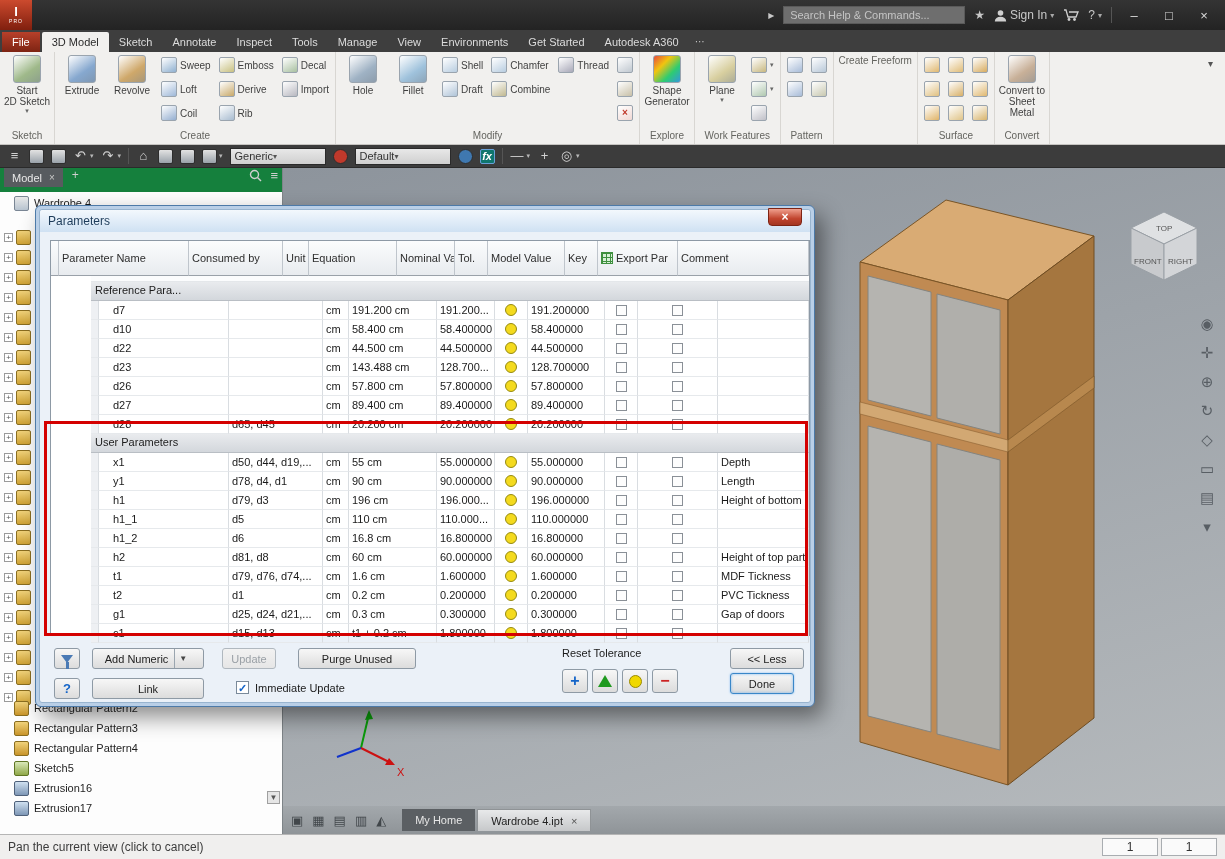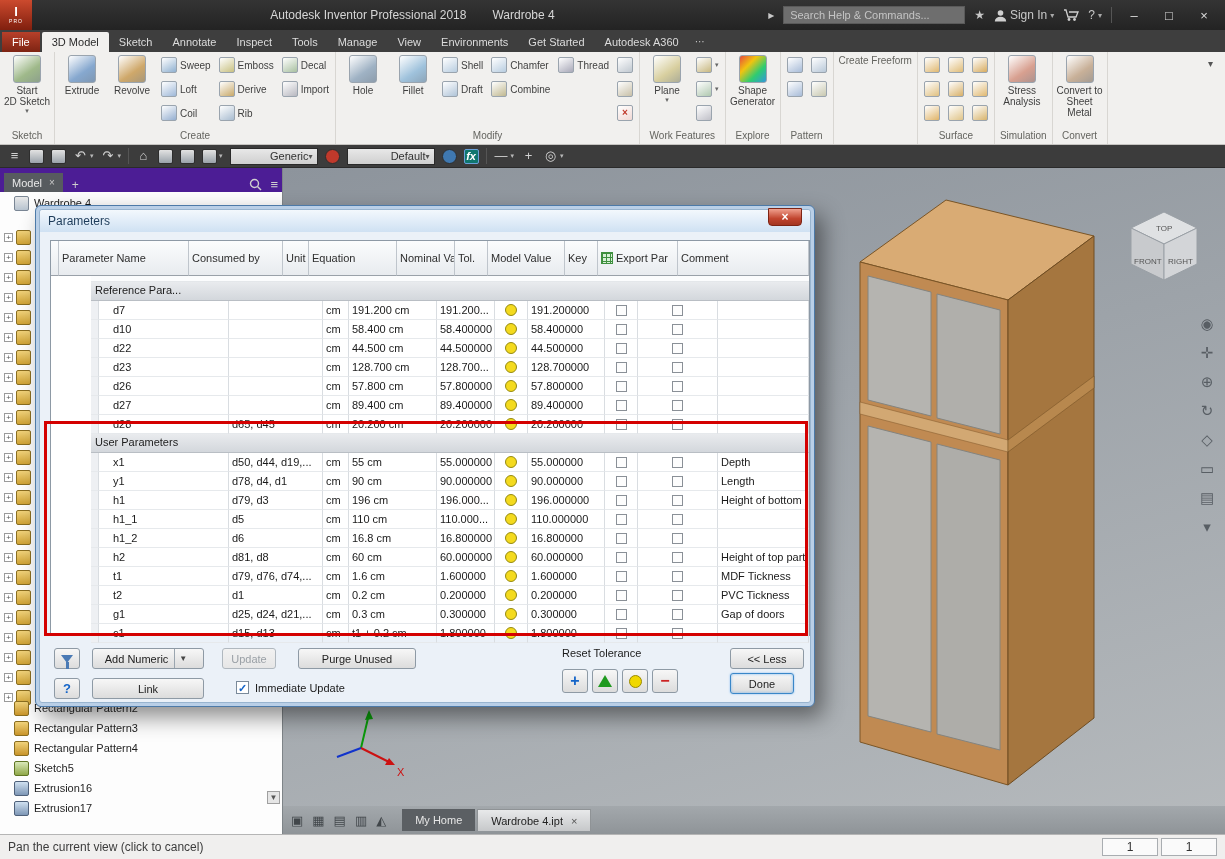--- a/index.html
+++ b/index.html
@@ -47,26 +47,26 @@
   .roverflow { margin-left:auto; padding:6px 12px; color:#555; font-size:10px; }
 
   
   .qat { position:absolute; top:145px; left:0; right:0; height:23px; background:#3c3c3c; display:flex; align-items:center; gap:7px; padding:0 7px; border-bottom:1px solid #2a2a2a; }
   .qbtn { display:flex; align-items:center; gap:2px; }
   .qicon { width:15px; height:15px; border-radius:2px; background:linear-gradient(#e2e2e2,#9aa2aa); border:1px solid #2e2e2e; color:#333; font-size:11px; line-height:13px; text-align:center; }
   .qbtn .glyph { background:none; border:none; color:#d2d2d2; font-size:13px; }
   .qbtn.active .qicon { background:#0f766e; border:1px solid #6aa0d8; color:#fff; font-style:italic; font-weight:bold; font-size:11px; }
   .qdd { color:#b8b8b8; font-size:7px; }
   .qsep { width:1px; height:16px; background:#555; }
-  .qfield { width:88px; height:17px; background:linear-gradient(#e8e8e8,#cfcfcf); border:1px solid #2a2a2a; display:flex; align-items:center; justify-content:flex-end; padding:0 4px; color:#333; font-size:11px; }
+  .qfield { width:96px; height:17px; background:linear-gradient(#e8e8e8,#cfcfcf); border:1px solid #2a2a2a; display:flex; align-items:center; justify-content:flex-start; padding:0 4px; color:#333; font-size:11px; }
   .qfa { font-size:8px; color:#555; }
 
   
   .browser { position:absolute; left:0; top:168px; width:283px; bottom:25px; background:#fdfdfd; border-right:1px solid #7e8488; }
-  .bhead { height:24px; background:#4c1d95; display:flex; align-items:flex-end; padding:0 4px; gap:4px; }
+  .bhead { height:24px; background:#15803d; display:flex; align-items:flex-start; padding:0 4px; gap:4px; }
   .btab { background:#575b5f; color:#e8e8e8; height:19px; display:flex; align-items:center; gap:7px; padding:0 8px; font-size:11px; }
   .btab .x { color:#c8c8c8; font-size:10px; }
   .bplus { color:#cfcfcf; font-size:12px; padding:0 5px; }
   .bhicons { margin-left:auto; display:flex; gap:8px; align-items:center; }
   .bhicons .hamb { color:#cfcfcf; font-size:13px; }
   .btree { position:relative; height:642px; overflow:hidden; }
   .titem { position:absolute; left:14px; display:flex; align-items:center; gap:5px; height:18px; white-space:nowrap; }
   .titem.root { top:2px; }
   .tlab { font-size:11px; color:#1e1e1e; }
   .ticon { width:15px; height:15px; border-radius:2px; border:1px solid #8a6d1f; background:linear-gradient(#f0d27a,#cfa235); flex:none; }
@@ -142,23 +142,20 @@
 </head>
 <body>
 
 <div id="app">
 
   <div class="titlebar">
     <div class="logo">
         <b>I</b>
         <i>PRO</i>
       </div>
-    <div class="tb-title">
-      <span>Autodesk Inventor Professional 2018</span><span>Wardrobe 4</span>
-    </div>
     <div class="tb-right">
       <span class="tbi">▸</span>
       <input class="search" placeholder="Search Help &amp; Commands..." style="">
       <span class="tbi">★</span>
       <span class="tbi">
         <svg width="13" height="13">
             <circle cx="6.5" cy="4" r="2.8" fill="#cfcfcf"></circle>
             <path d="M0.8 12.5 a5.7 4.8 0 0 1 11.4 0z" fill="#cfcfcf"></path>
           </svg>
         <span>Sign In</span>
@@ -303,20 +300,29 @@
               <div class="smallbtn">
                 <span class="smicon" style="background: linear-gradient(150deg, rgb(255, 255, 255), rgb(240, 216, 212)); color: rgb(192, 57, 43); font-weight: bold;">×</span>
               </div>
             </div>
           </div>
           <div class="rgl">Modify</div>
         </div>
         <div class="rgroup">
           <div class="rgc">
             <div class="bigbtn">
+              <div class="bigicon rainbow"></div>
+              <div class="biglab">Shape<br>Generator</div>
+            </div>
+          </div>
+          <div class="rgl">Explore</div>
+        </div>
+        <div class="rgroup">
+          <div class="rgc">
+            <div class="bigbtn">
               <div class="bigicon" style="background: linear-gradient(145deg, rgb(255, 255, 255), rgb(216, 207, 159) 60%, rgb(118, 130, 142) 150%);"></div>
               <div class="biglab">Plane</div>
               <div class="bigarrow">▾</div>
             </div>
             <div class="scol">
               <div class="smallbtn">
                 <span class="smicon" style="background: linear-gradient(150deg, rgb(255, 255, 255), rgb(200, 184, 128));"></span>
                 <span class="smdd">▾</span>
               </div>
               <div class="smallbtn">
@@ -325,55 +331,46 @@
               </div>
               <div class="smallbtn">
                 <span class="smicon" style="background: linear-gradient(150deg, rgb(255, 255, 255), rgb(192, 192, 200));"></span>
               </div>
             </div>
           </div>
           <div class="rgl">Work Features</div>
         </div>
         <div class="rgroup">
           <div class="rgc">
-            <div class="bigbtn">
-              <div class="bigicon rainbow"></div>
-              <div class="biglab">Shape<br>Generator</div>
+            <div class="scol">
+              <div class="smallbtn">
+                <span class="smicon" style="background: linear-gradient(150deg, rgb(255, 255, 255), rgb(168, 188, 216));"></span>
+              </div>
+              <div class="smallbtn">
+                <span class="smicon" style="background: linear-gradient(150deg, rgb(255, 255, 255), rgb(168, 188, 216));"></span>
+              </div>
+            </div>
+            <div class="scol">
+              <div class="smallbtn">
+                <span class="smicon" style="background: linear-gradient(150deg, rgb(255, 255, 255), rgb(184, 200, 216));"></span>
+              </div>
+              <div class="smallbtn">
+                <span class="smicon" style="background: linear-gradient(150deg, rgb(255, 255, 255), rgb(200, 200, 176));"></span>
+              </div>
             </div>
           </div>
-          <div class="rgl">Explore</div>
+          <div class="rgl">Pattern</div>
+        </div>
+        <div class="rgroup">
+          <div class="rgl">Create Freeform</div>
         </div>
         <div class="rgroup">
           <div class="rgc">
             <div class="scol">
               <div class="smallbtn">
-                <span class="smicon" style="background: linear-gradient(150deg, rgb(255, 255, 255), rgb(168, 188, 216));"></span>
-              </div>
-              <div class="smallbtn">
-                <span class="smicon" style="background: linear-gradient(150deg, rgb(255, 255, 255), rgb(168, 188, 216));"></span>
-              </div>
-            </div>
-            <div class="scol">
-              <div class="smallbtn">
-                <span class="smicon" style="background: linear-gradient(150deg, rgb(255, 255, 255), rgb(184, 200, 216));"></span>
-              </div>
-              <div class="smallbtn">
-                <span class="smicon" style="background: linear-gradient(150deg, rgb(255, 255, 255), rgb(200, 200, 176));"></span>
-              </div>
-            </div>
-          </div>
-          <div class="rgl">Pattern</div>
-        </div>
-        <div class="rgroup">
-          <div class="rgl">Create Freeform</div>
-        </div>
-        <div class="rgroup">
-          <div class="rgc">
-            <div class="scol">
-              <div class="smallbtn">
                 <span class="smicon" style="background: linear-gradient(150deg, rgb(255, 255, 255), rgb(224, 184, 112));"></span>
               </div>
               <div class="smallbtn">
                 <span class="smicon" style="background: linear-gradient(150deg, rgb(255, 255, 255), rgb(224, 192, 128));"></span>
               </div>
               <div class="smallbtn">
                 <span class="smicon" style="background: linear-gradient(150deg, rgb(255, 255, 255), rgb(224, 180, 104));"></span>
               </div>
             </div>
             <div class="scol">
@@ -393,29 +390,20 @@
               </div>
               <div class="smallbtn">
                 <span class="smicon" style="background: linear-gradient(150deg, rgb(255, 255, 255), rgb(224, 184, 112));"></span>
               </div>
               <div class="smallbtn">
                 <span class="smicon" style="background: linear-gradient(150deg, rgb(255, 255, 255), rgb(216, 180, 108));"></span>
               </div>
             </div>
           </div>
           <div class="rgl">Surface</div>
-        </div>
-        <div class="rgroup">
-          <div class="rgc">
-            <div class="bigbtn">
-              <div class="bigicon" style="background: linear-gradient(145deg, rgb(255, 255, 255), rgb(216, 160, 144) 60%, rgb(118, 130, 142) 150%);"></div>
-              <div class="biglab">Stress<br>Analysis</div>
-            </div>
-          </div>
-          <div class="rgl">Simulation</div>
         </div>
         <div class="rgroup">
           <div class="rgc">
             <div class="bigbtn">
               <div class="bigicon" style="background: linear-gradient(145deg, rgb(255, 255, 255), rgb(200, 176, 152) 60%, rgb(118, 130, 142) 150%);"></div>
               <div class="biglab">Convert to<br>Sheet Metal</div>
             </div>
           </div>
           <div class="rgl">Convert</div>
         </div>
@@ -793,21 +781,21 @@
               <div class="cell ck">
                 <span class="cb"></span>
               </div>
               <div class="cell"></div>
             </div>
             <div class="trow">
               <div class="cell sel"></div>
               <div class="cell pname">d23</div>
               <div class="cell"></div>
               <div class="cell">cm</div>
-              <div class="cell">128.700 cm</div>
+              <div class="cell">143.488 cm</div>
               <div class="cell">128.700...</div>
               <div class="cell tol">
                 <span class="tolc"></span>
               </div>
               <div class="cell">128.700000</div>
               <div class="cell ck">
                 <span class="cb"></span>
               </div>
               <div class="cell ck">
                 <span class="cb"></span>

